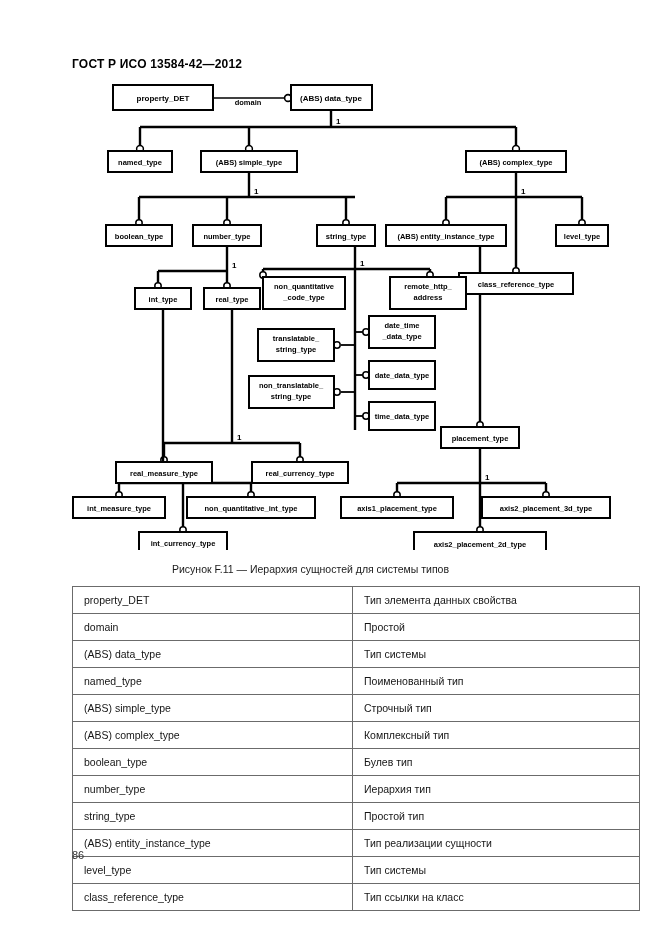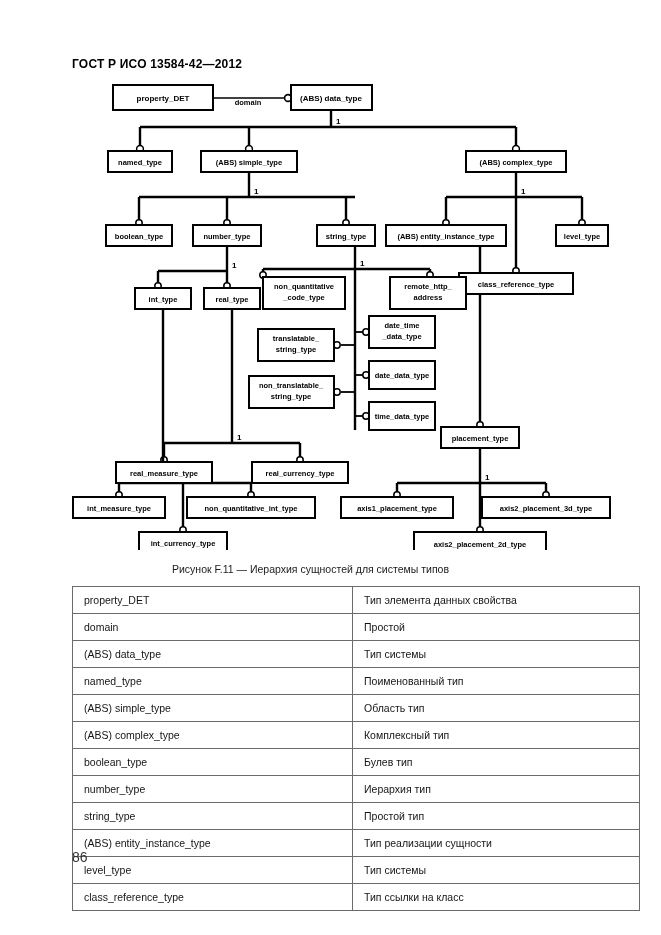--- a/index.html
+++ b/index.html
@@ -93,21 +93,21 @@
     white-space: nowrap;
   }
   .terms-table td.col-term { width: 268px; }
   .terms-table td.col-desc { width: 275px; }
 
   
   .page-number {
     position: absolute;
     left: 72px;
     top: 849px;
-    font-size: 14px;
+    font-size: 11px;
     color: #333333;
   }
 </style>
 </head>
 <body>
 
 <div class="page">
 
   <div class="doc-header">ГОСТ Р ИСО 13584-42—2012</div>
 
@@ -389,21 +389,21 @@
         <tr>
           <td class="col-term">(ABS) data_type</td>
           <td class="col-desc">Тип системы</td>
         </tr>
         <tr>
           <td class="col-term">named_type</td>
           <td class="col-desc">Поименованный тип</td>
         </tr>
         <tr>
           <td class="col-term">(ABS) simple_type</td>
-          <td class="col-desc">Область тип</td>
+          <td class="col-desc">Строчный тип</td>
         </tr>
         <tr>
           <td class="col-term">(ABS) complex_type</td>
           <td class="col-desc">Комплексный тип</td>
         </tr>
         <tr>
           <td class="col-term">boolean_type</td>
           <td class="col-desc">Булев тип</td>
         </tr>
         <tr>

